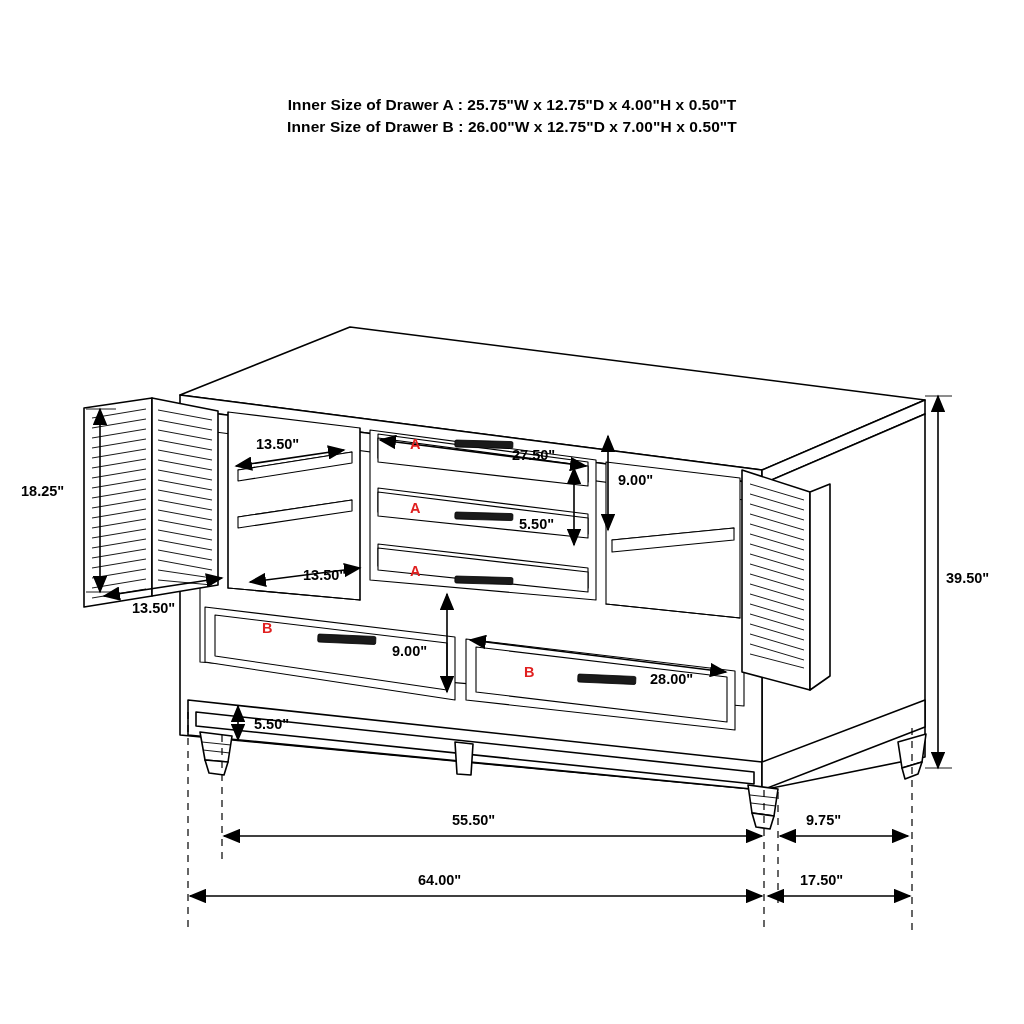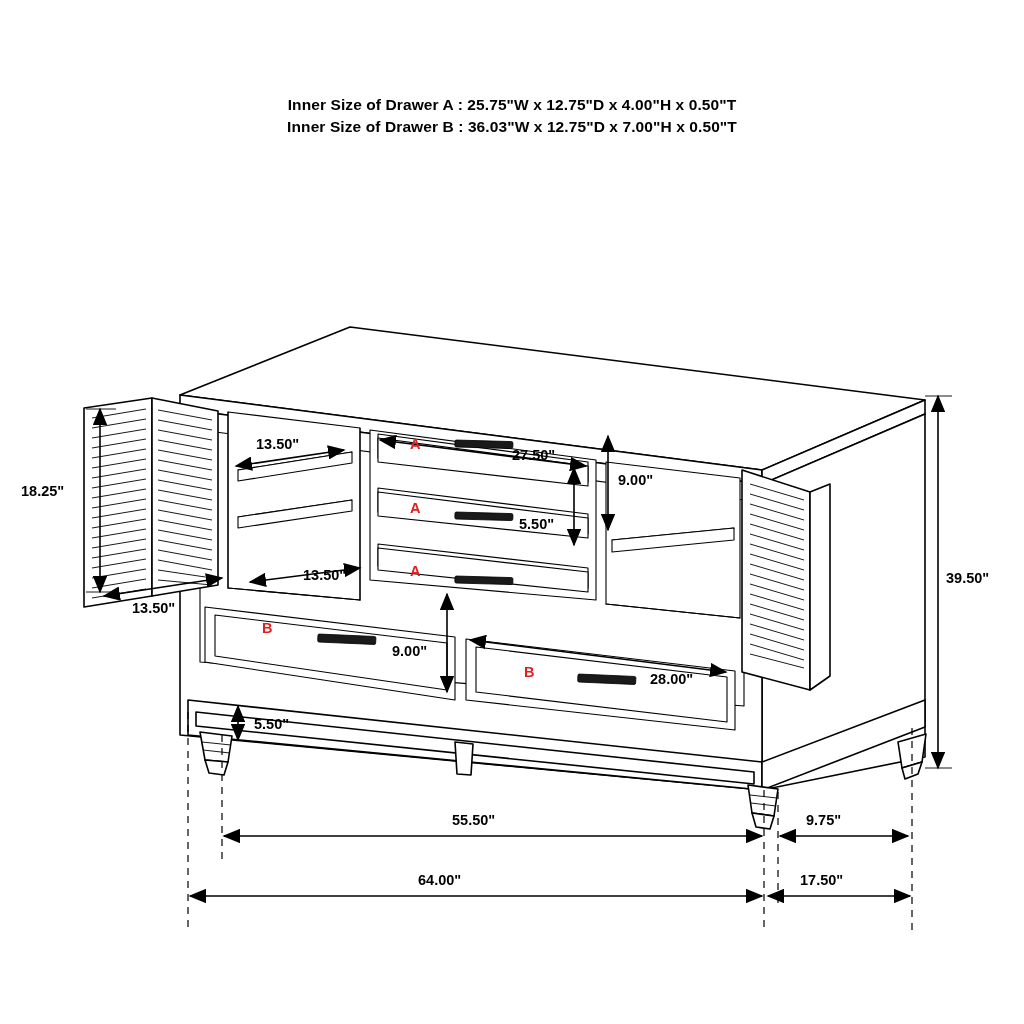--- a/index.html
+++ b/index.html
@@ -60,21 +60,21 @@
   .handle { fill: #1a1a1a; stroke: #000; stroke-width: 0.8; }
   .arrow { fill: none; stroke: #000; stroke-width: 1.6; }
 </style>
 </head>
 <body>
 
 <div id="stage">
 
   <div class="header-block">
     <div>Inner Size of Drawer A : 25.75"W x 12.75"D x 4.00"H x 0.50"T</div>
-    <div>Inner Size of Drawer B : 36.03"W x 12.75"D x 7.00"H x 0.50"T</div>
+    <div>Inner Size of Drawer B : 26.00"W x 12.75"D x 7.00"H x 0.50"T</div>
   </div>
 
   <svg id="art" viewBox="0 0 1024 1024">
 
     <polygon class="fillw" points="180,395 350,327 925,400 762,470"></polygon>
 
     <polygon class="fillw" points="180,395 762,470 762,484 180,409"></polygon>
     <polygon class="fillw" points="762,470 925,400 925,414 762,484"></polygon>
 
     <polygon class="fillw" points="762,484 925,414 925,757 762,790"></polygon>

